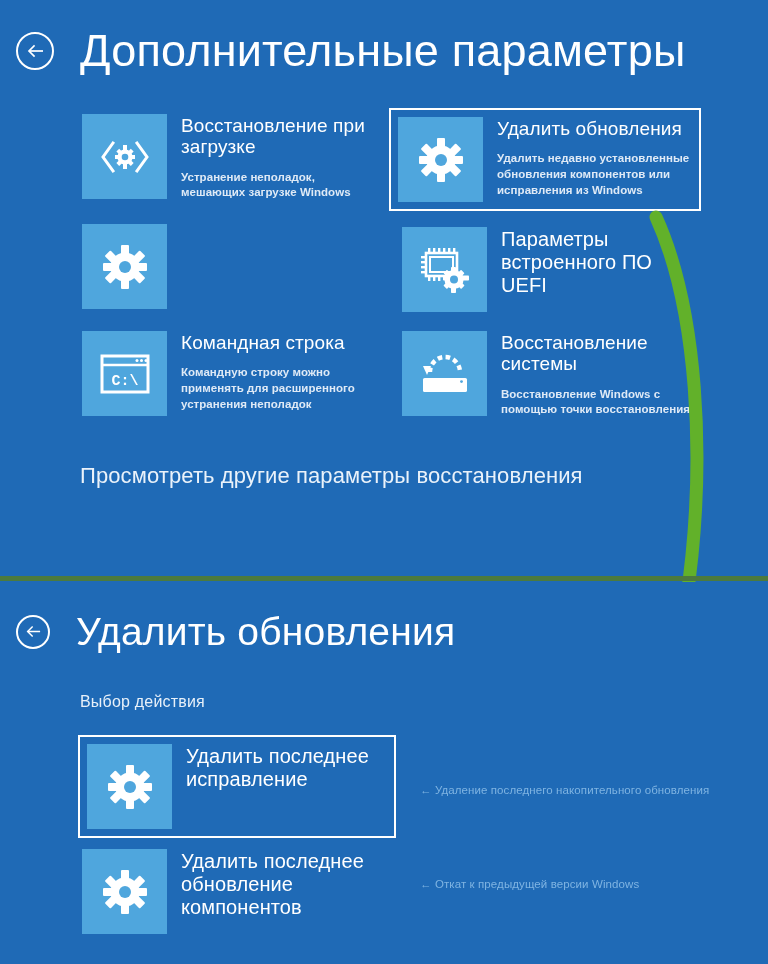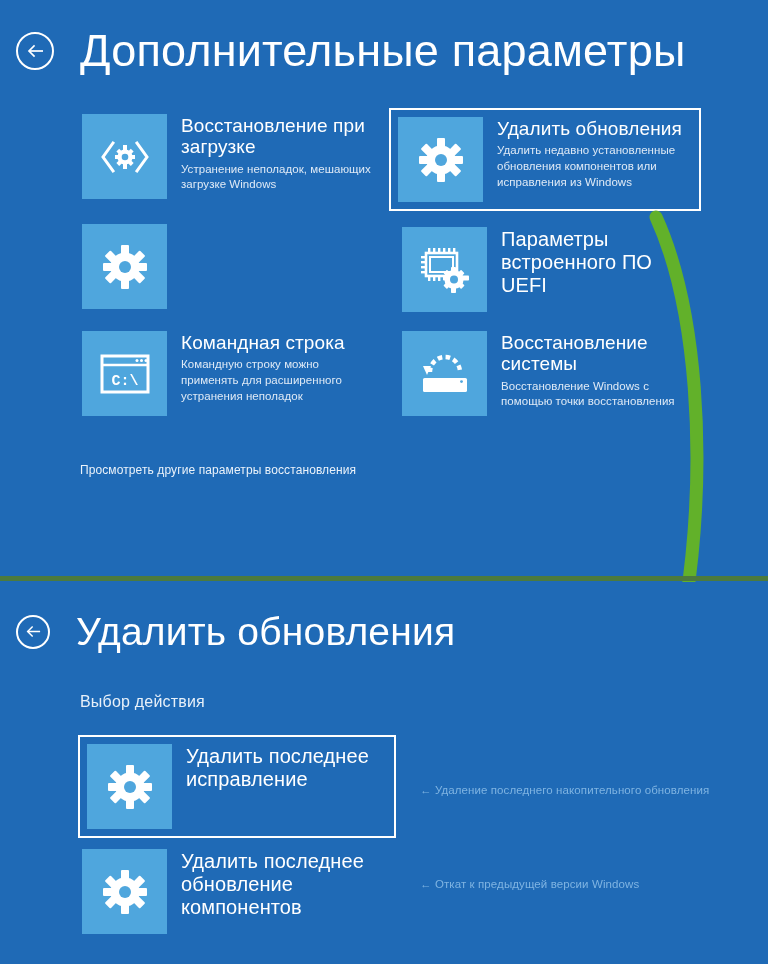--- a/index.html
+++ b/index.html
@@ -62,22 +62,22 @@
     width:85px;height:85px;flex:none;
     background:#4fa6dd;
     display:flex;align-items:center;justify-content:center;
   }
   .tile .body{padding-left:14px;padding-top:1px;}
   .tile .t-title{
     color:#ffffff;font-size:19px;font-weight:300;line-height:1.12;
     letter-spacing:.1px;
   }
   .tile .t-desc{
-    color:#dfeaf6;font-size:11.5px;font-weight:400;line-height:1.38;
-    margin-top:4px;letter-spacing:.05px;
+    color:#dfeaf6;font-size:11.5px;font-weight:700;line-height:1.38;
+    margin-top:12px;letter-spacing:.05px;
   }
   .tile.selected{
     border:2px solid #ffffff;
     padding:7px;
   }
 
   
   #tile-startup-repair   {left:82px; top:114px; width:290px;}
   #tile-boot-options     {left:82px; top:224px; width:290px;}
   #tile-command-prompt   {left:82px; top:331px; width:290px;}
@@ -87,21 +87,21 @@
 
   
   #tile-remove-qfe  {left:78px;top:735px; width:318px;}
   #tile-remove-feat {left:82px;top:849px; width:290px;}
 
   .tile-big .t-title{font-size:20px;line-height:1.15;}
 
   
   .other-options{
     position:absolute;left:80px;top:463px;
-    color:#eaf2fa;font-size:12px;font-weight:300;letter-spacing:.1px;
+    color:#eaf2fa;font-size:22px;font-weight:300;letter-spacing:.1px;
   }
 
   
   .annotation{
     position:absolute;
     color:#7fb4e2;
     font-size:11.5px;
     font-weight:400;
     letter-spacing:.1px;
     white-space:nowrap;

